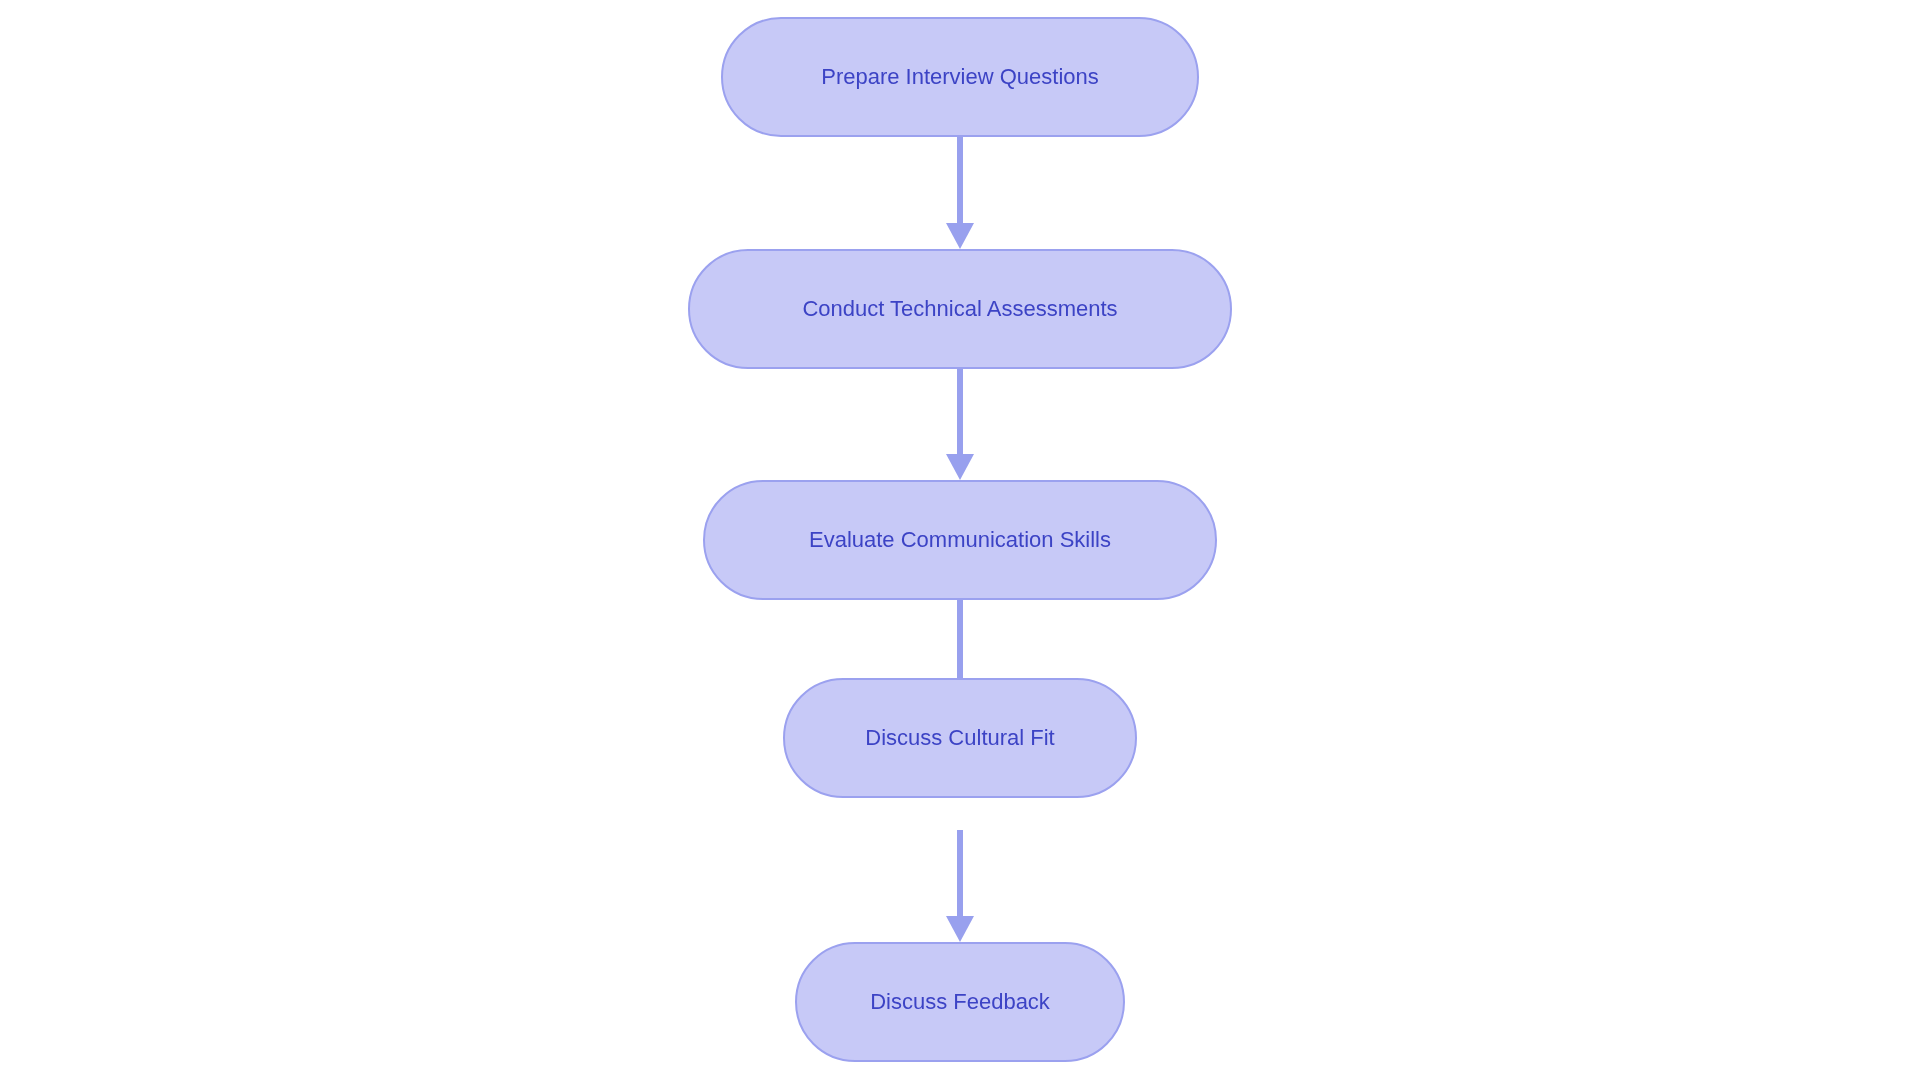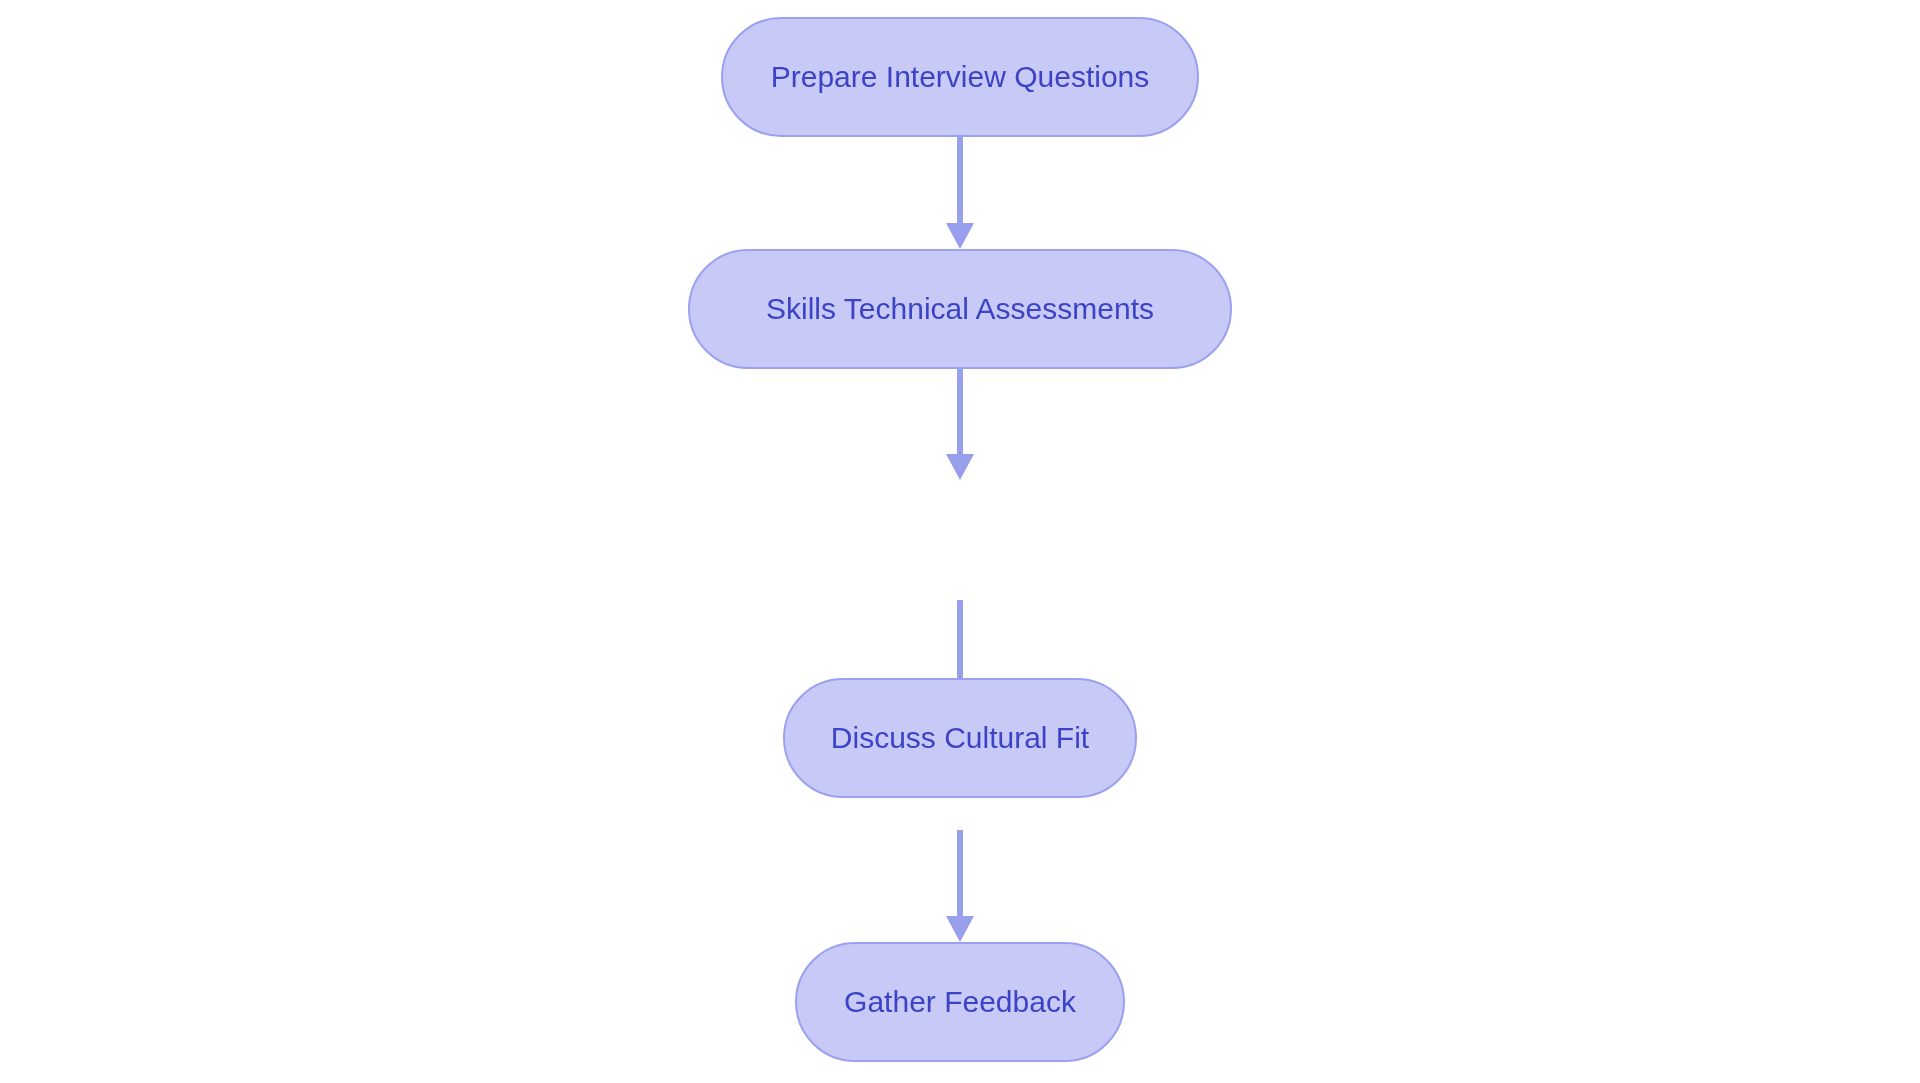--- a/index.html
+++ b/index.html
@@ -29,21 +29,21 @@
     box-sizing:border-box;
     background:var(--node-fill);
     border:2px solid var(--node-border);
     border-radius:60px;
     display:flex;
     align-items:center;
     justify-content:center;
   }
   .flow-node .label{
     color:var(--node-text);
-    font-size:30px;
+    font-size:22px;
     line-height:1;
     white-space:nowrap;
     text-align:right;
   }
   .n1{top:17px;width:478px;}
   .n2{top:249px;width:544px;}
   .n3{top:480px;width:514px;}
   .n4{top:678px;width:354px;}
   .n5{top:942px;width:330px;}
 
@@ -81,40 +81,43 @@
   <div class="flow-node n1">
     <span class="label">Prepare Interview Questions</span>
   </div>
 
   <div class="flow-arrow a1">
     <div class="shaft"></div>
     <div class="head"></div>
   </div>
 
   <div class="flow-node n2">
-    <span class="label">Skills Technical Assessments</span>
+    <span class="label">Conduct Technical Assessments</span>
   </div>
 
   <div class="flow-arrow a2">
     <div class="shaft"></div>
     <div class="head"></div>
   </div>
 
+  <div class="flow-node n3">
+    <span class="label">Evaluate Communication Skills</span>
+  </div>
 
   <div class="flow-arrow a3">
     <div class="shaft"></div>
     <div class="head"></div>
   </div>
 
   <div class="flow-node n4">
     <span class="label">Discuss Cultural Fit</span>
   </div>
 
   <div class="flow-arrow a4">
     <div class="shaft"></div>
     <div class="head"></div>
   </div>
 
   <div class="flow-node n5">
-    <span class="label">Gather Feedback</span>
+    <span class="label">Discuss Feedback</span>
   </div>
 
 </div>
 
 </body></html>

